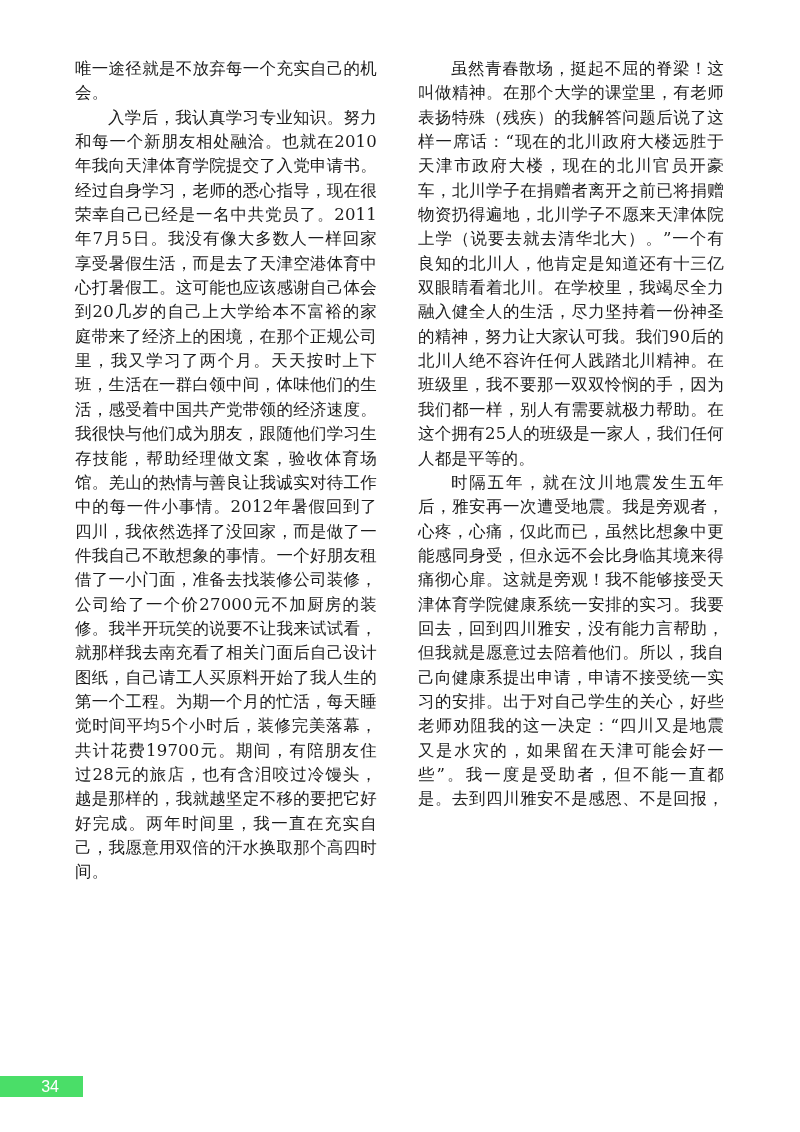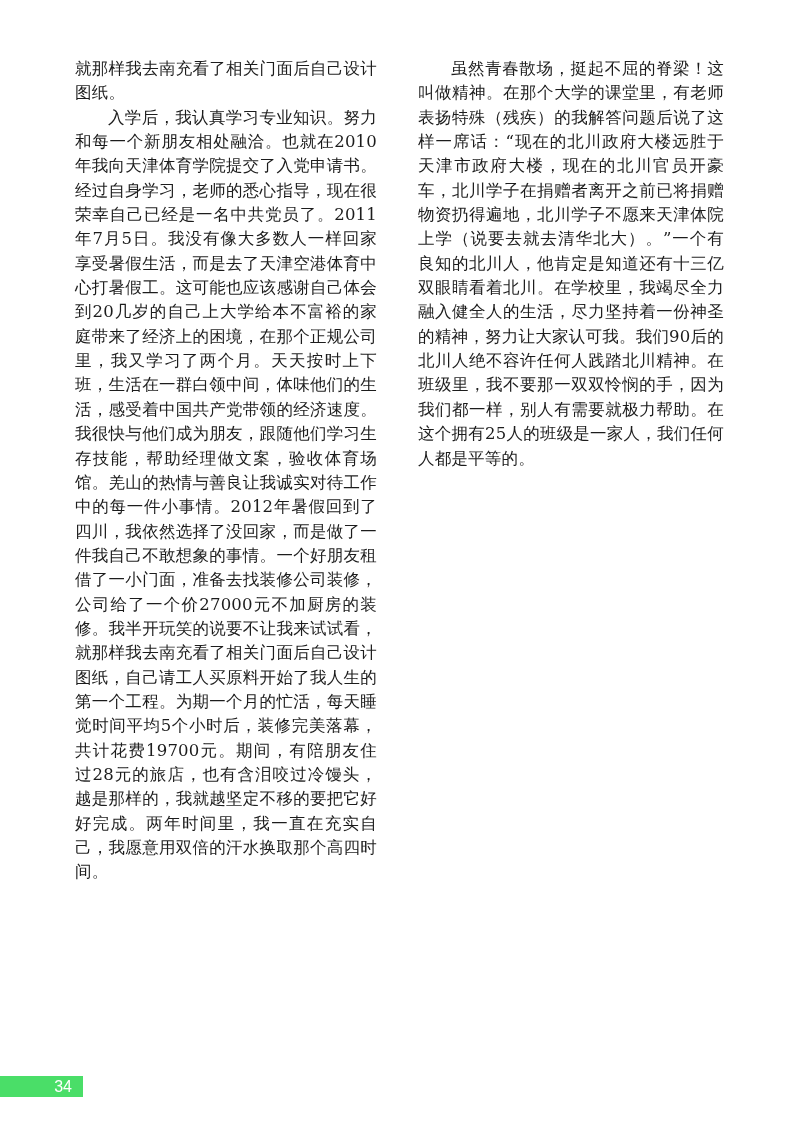--- a/index.html
+++ b/index.html
@@ -43,39 +43,40 @@
     position: absolute;
     left: 0;
     top: 1076px;
     width: 83px;
     height: 21px;
     background: #4ade68;
     color: #ffffff;
     display: flex;
     align-items: center;
     justify-content: flex-end;
-    padding-right: 11px;
+    padding-right: 24px;
     box-sizing: border-box;
     font-family: "Liberation Sans", "DejaVu Sans", sans-serif;
     font-size: 16px;
     line-height: 1;
   }
 </style>
 </head>
 <body>
 
 <div class="page">
 
   <div class="text-columns">
     <div class="column column-left">
-        <p class="para">就那样我去南充看了相关门面后自己设计图纸。</p>
+        <p class="para">唯一途径就是不放弃每一个充实自己的机会。</p>
         <p class="para indent">入学后，我认真学习专业知识。努力和每一个新朋友相处融洽。也就在2010年我向天津体育学院提交了入党申请书。经过自身学习，老师的悉心指导，现在很荣幸自己已经是一名中共党员了。2011年7月5日。我没有像大多数人一样回家享受暑假生活，而是去了天津空港体育中心打暑假工。这可能也应该感谢自己体会到20几岁的自己上大学给本不富裕的家庭带来了经济上的困境，在那个正规公司里，我又学习了两个月。天天按时上下班，生活在一群白领中间，体味他们的生活，感受着中国共产党带领的经济速度。我很快与他们成为朋友，跟随他们学习生存技能，帮助经理做文案，验收体育场馆。羌山的热情与善良让我诚实对待工作中的每一件小事情。2012年暑假回到了四川，我依然选择了没回家，而是做了一件我自己不敢想象的事情。一个好朋友租借了一小门面，准备去找装修公司装修，公司给了一个价27000元不加厨房的装修。我半开玩笑的说要不让我来试试看，就那样我去南充看了相关门面后自己设计图纸，自己请工人买原料开始了我人生的第一个工程。为期一个月的忙活，每天睡觉时间平均5个小时后，装修完美落幕，共计花费19700元。期间，有陪朋友住过28元的旅店，也有含泪咬过冷馒头，越是那样的，我就越坚定不移的要把它好好完成。两年时间里，我一直在充实自己，我愿意用双倍的汗水换取那个高四时间。</p>
       </div>
     <div class="column column-right">
         <p class="para indent">虽然青春散场，挺起不屈的脊梁！这叫做精神。在那个大学的课堂里，有老师表扬特殊（残疾）的我解答问题后说了这样一席话：“现在的北川政府大楼远胜于天津市政府大楼，现在的北川官员开豪车，北川学子在捐赠者离开之前已将捐赠物资扔得遍地，北川学子不愿来天津体院上学（说要去就去清华北大）。”一个有良知的北川人，他肯定是知道还有十三亿双眼睛看着北川。在学校里，我竭尽全力融入健全人的生活，尽力坚持着一份神圣的精神，努力让大家认可我。我们90后的北川人绝不容许任何人践踏北川精神。在班级里，我不要那一双双怜悯的手，因为我们都一样，别人有需要就极力帮助。在这个拥有25人的班级是一家人，我们任何人都是平等的。</p>
+        <p class="para indent flush-last">时隔五年，就在汶川地震发生五年后，雅安再一次遭受地震。我是旁观者，心疼，心痛，仅此而已，虽然比想象中更能感同身受，但永远不会比身临其境来得痛彻心扉。这就是旁观！我不能够接受天津体育学院健康系统一安排的实习。我要回去，回到四川雅安，没有能力言帮助，但我就是愿意过去陪着他们。所以，我自己向健康系提出申请，申请不接受统一实习的安排。出于对自己学生的关心，好些老师劝阻我的这一决定：“四川又是地震又是水灾的，如果留在天津可能会好一些”。我一度是受助者，但不能一直都是。去到四川雅安不是感恩、不是回报，</p>
       </div>
   </div>
 
   <div class="page-number-badge">
     <span>34</span>
   </div>
 
 </div>
 
 </body></html>

